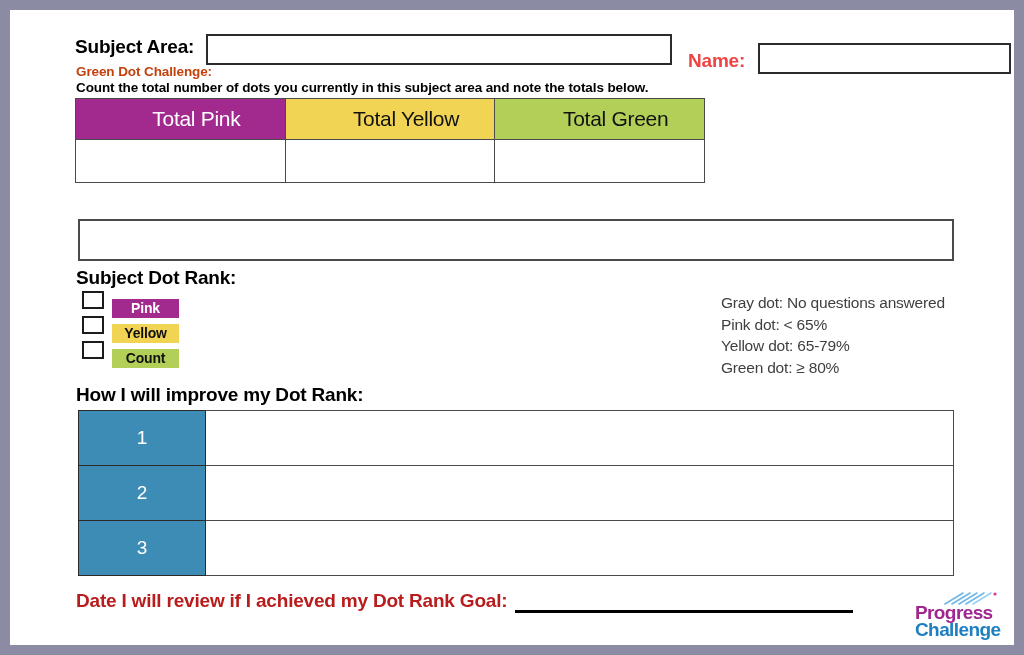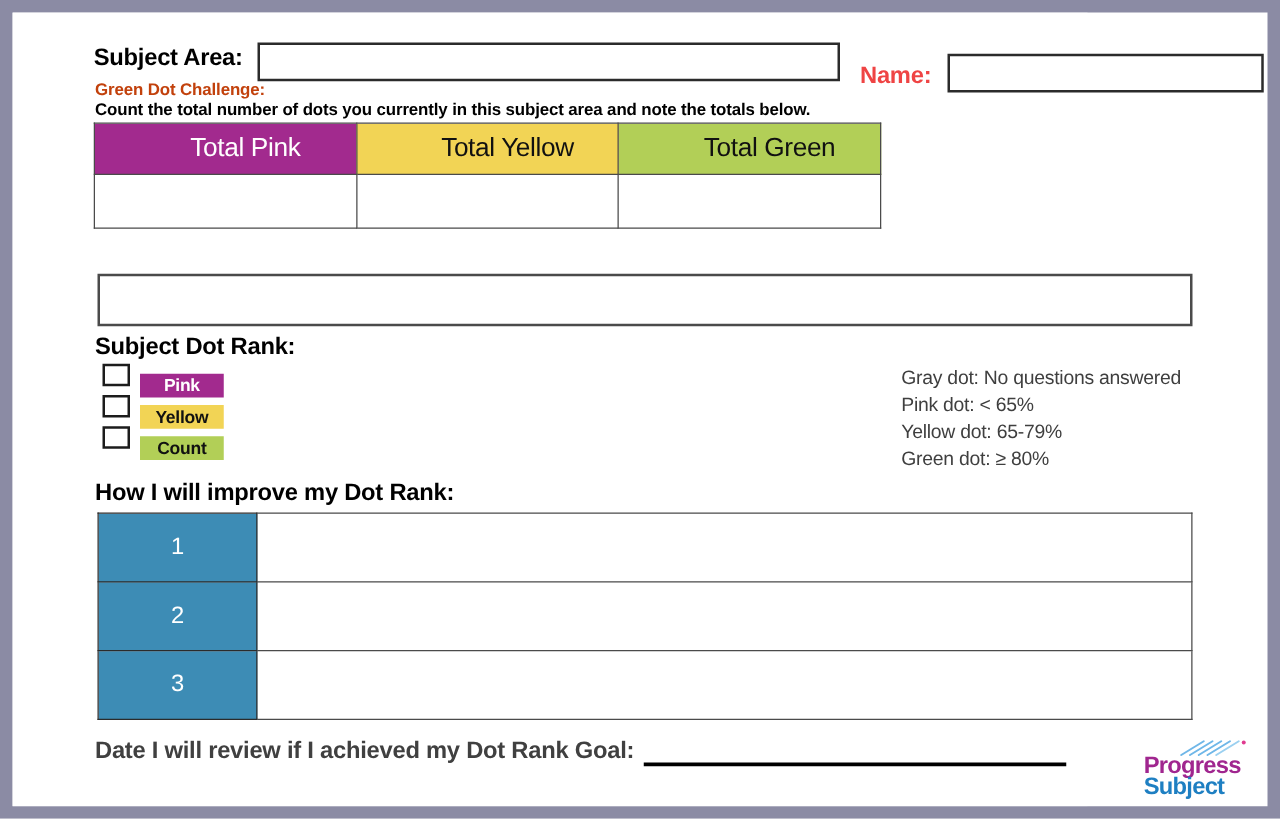--- a/index.html
+++ b/index.html
@@ -234,21 +234,21 @@
   }
   .improve .blank { background: #ffffff; }
 
   
   .footer-label {
     position: absolute;
     left: 66px;
     top: 580px;
     font-size: 19px;
     font-weight: bold;
-    color: #404040;
+    color: #b91c1c;
     letter-spacing: -0.2px;
   }
   .footer-line {
     position: absolute;
     left: 505px;
     top: 600px;
     width: 338px;
     height: 0;
     border-top: 3px solid #000;
   }
@@ -367,17 +367,17 @@
     <div class="logo">
       <svg class="logo-swoosh" viewBox="0 0 62 14">
         <line x1="2" y1="13" x2="20" y2="2" stroke="#6fb7e8" stroke-width="1.6" stroke-linecap="round"></line>
         <line x1="9" y1="13" x2="27" y2="2" stroke="#6fb7e8" stroke-width="1.6" stroke-linecap="round"></line>
         <line x1="16" y1="13" x2="34" y2="2" stroke="#6fb7e8" stroke-width="1.6" stroke-linecap="round"></line>
         <line x1="23" y1="13" x2="41" y2="2" stroke="#6fb7e8" stroke-width="1.6" stroke-linecap="round"></line>
         <line x1="30" y1="13" x2="48" y2="2" stroke="#9bd0f0" stroke-width="1.6" stroke-linecap="round"></line>
         <circle cx="52" cy="3" r="1.6" fill="#e03a8f"></circle>
       </svg>
       <div class="logo-word1">Progress</div>
-      <div class="logo-word2">Subject</div>
+      <div class="logo-word2">Challenge</div>
     </div>
 
   </div>
 </div>
 
 </body></html>

